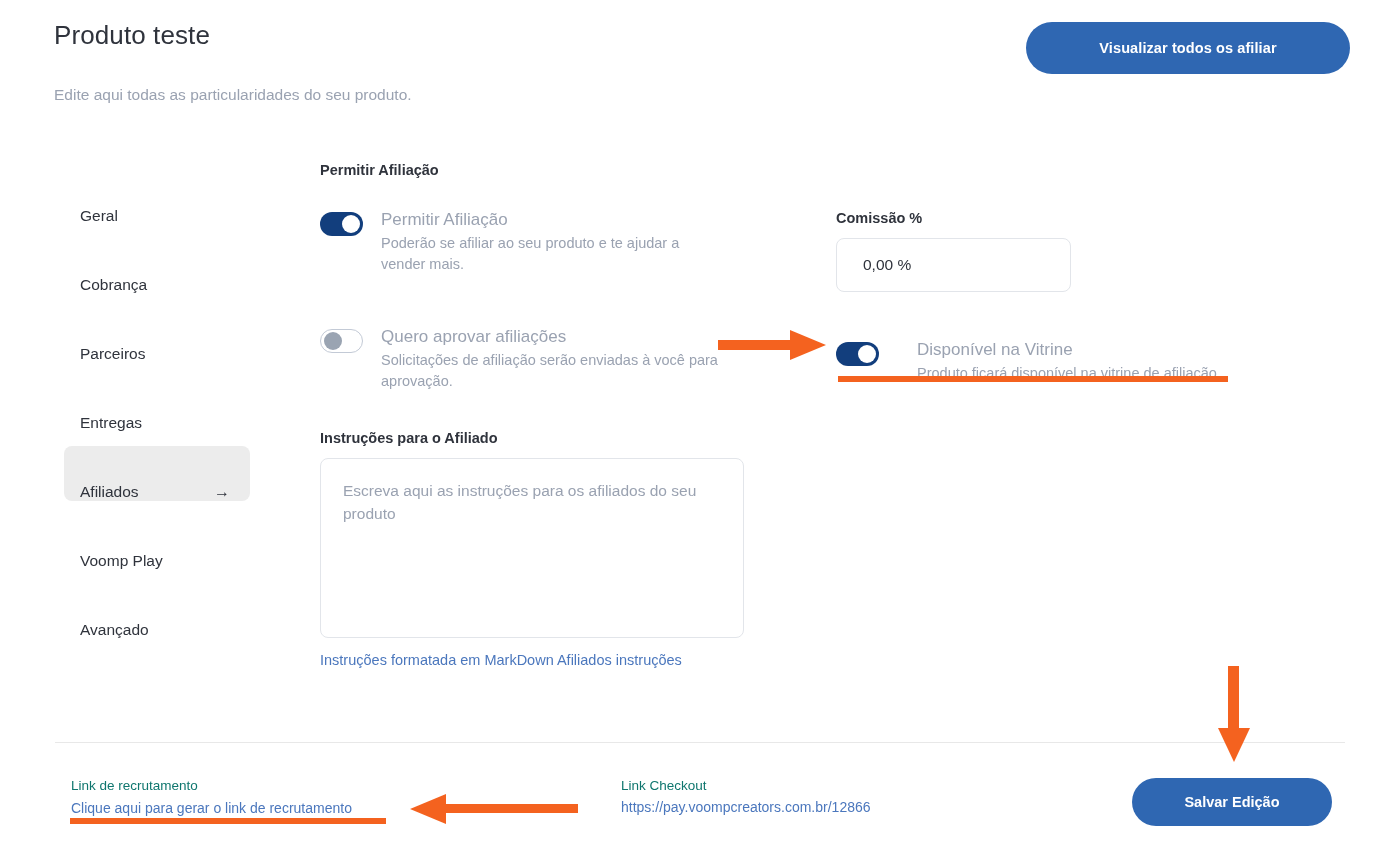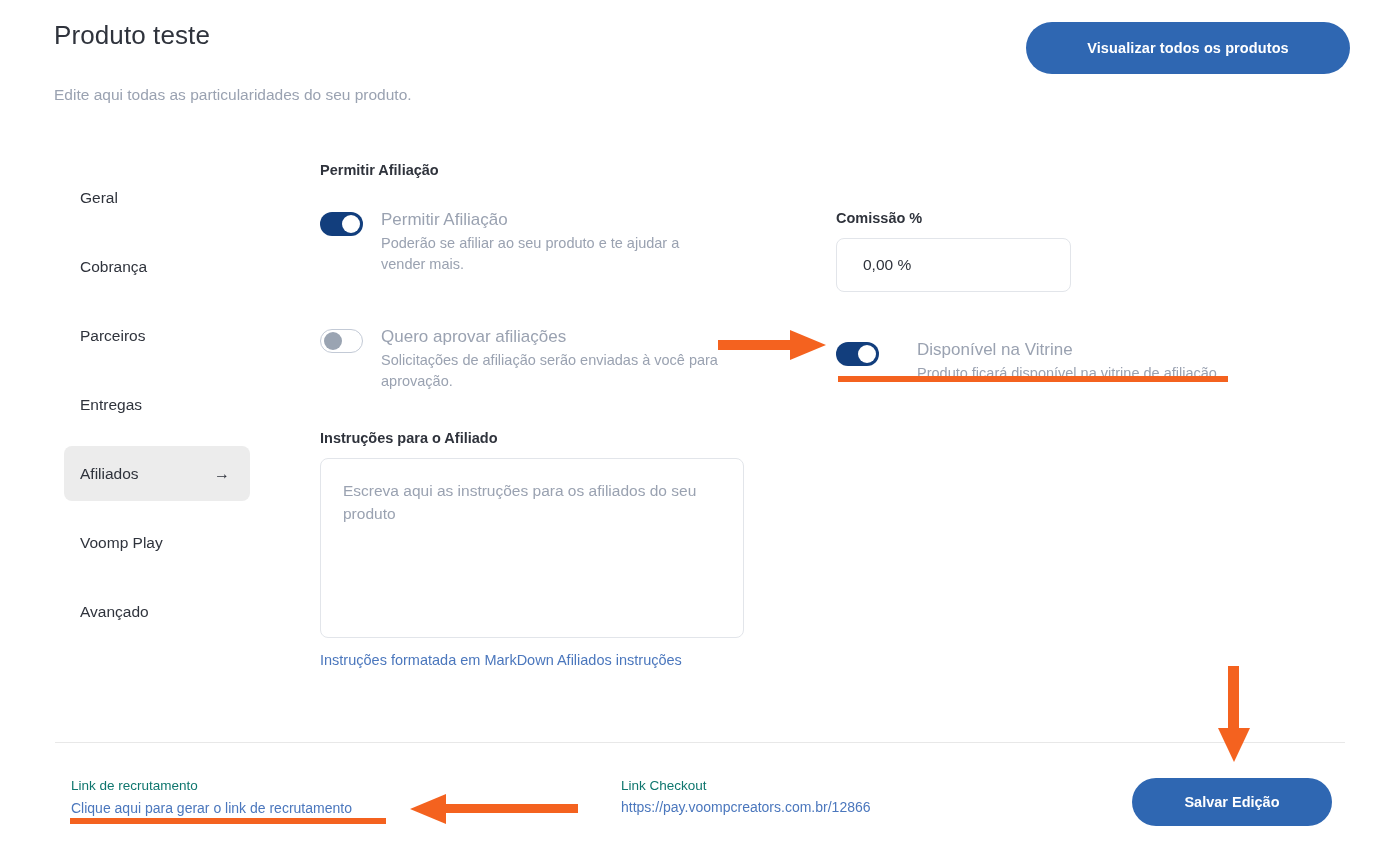--- a/index.html
+++ b/index.html
@@ -61,21 +61,21 @@
   
   .sidebar {
     position: absolute;
     left: 64px;
     top: 170px;
     width: 186px;
   }
   .side-item {
     height: 55px;
     display: flex;
-    align-items: center;
+    align-items: flex-end;
     justify-content: space-between;
     padding: 0 20px 0 16px;
     border-radius: 8px;
     font-size: 15.5px;
     color: #2f333c;
     cursor: pointer;
     margin-bottom: 14px;
     font-weight: 400;
   }
   .side-item.active {
@@ -259,21 +259,21 @@
     background: #f4621f;
     pointer-events: none;
   }
 </style>
 </head>
 <body>
 
 <div class="page-header">
   <div class="page-title">Produto teste</div>
   <div class="page-subtitle">Edite aqui todas as particularidades do seu produto.</div>
-  <button class="view-all-btn">Visualizar todos os produtos</button>
+  <button class="view-all-btn">Visualizar todos os afiliar</button>
 </div>
 
 <nav class="sidebar">
   <div class="side-item">
     <span>Geral</span>
   </div>
   <div class="side-item">
     <span>Cobrança</span>
   </div>
   <div class="side-item">

